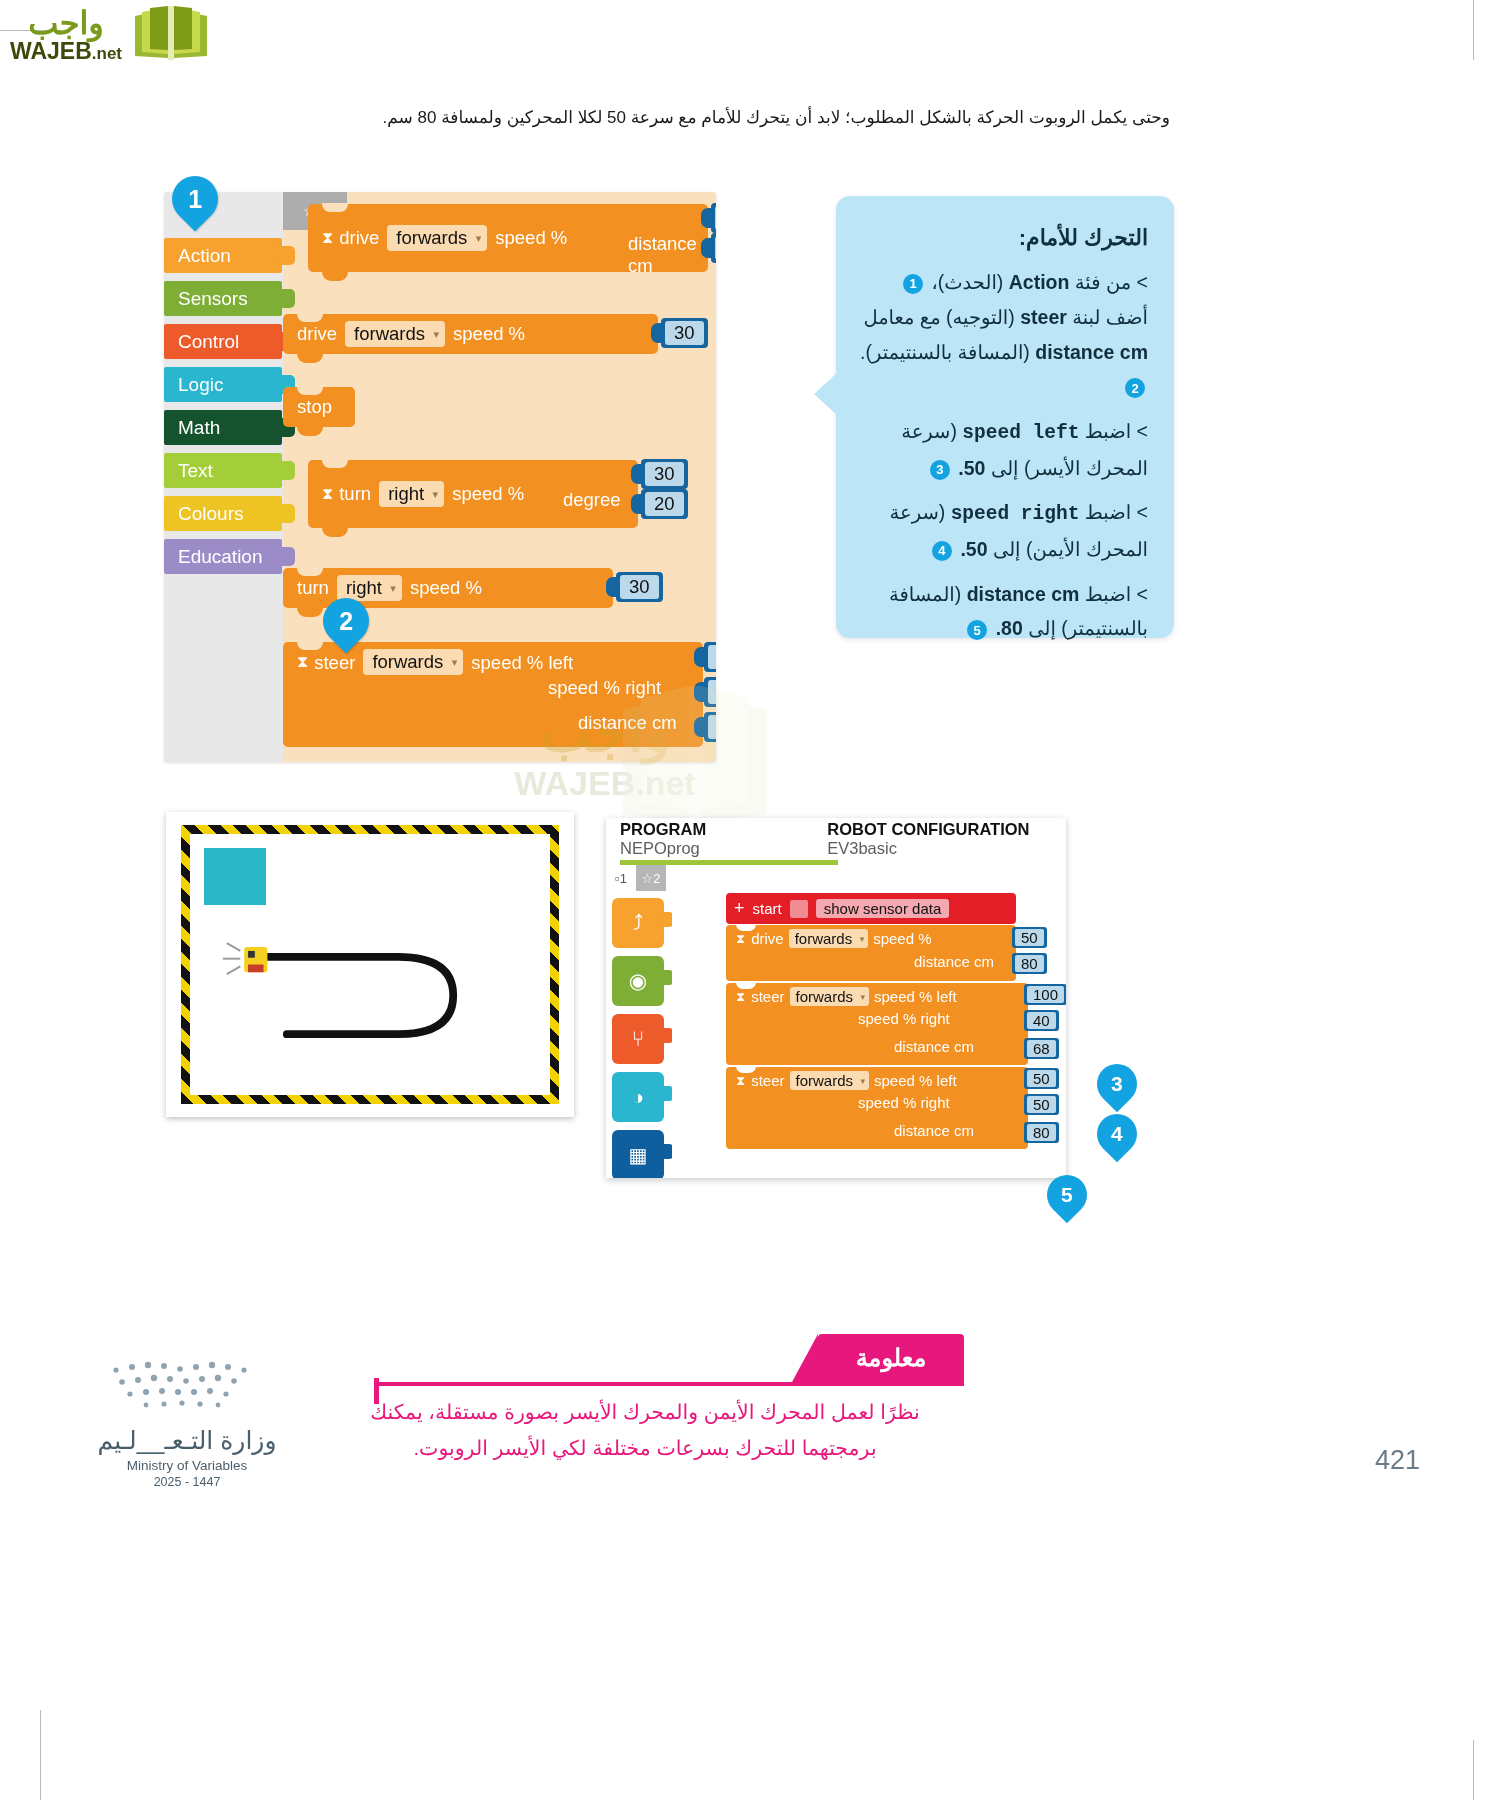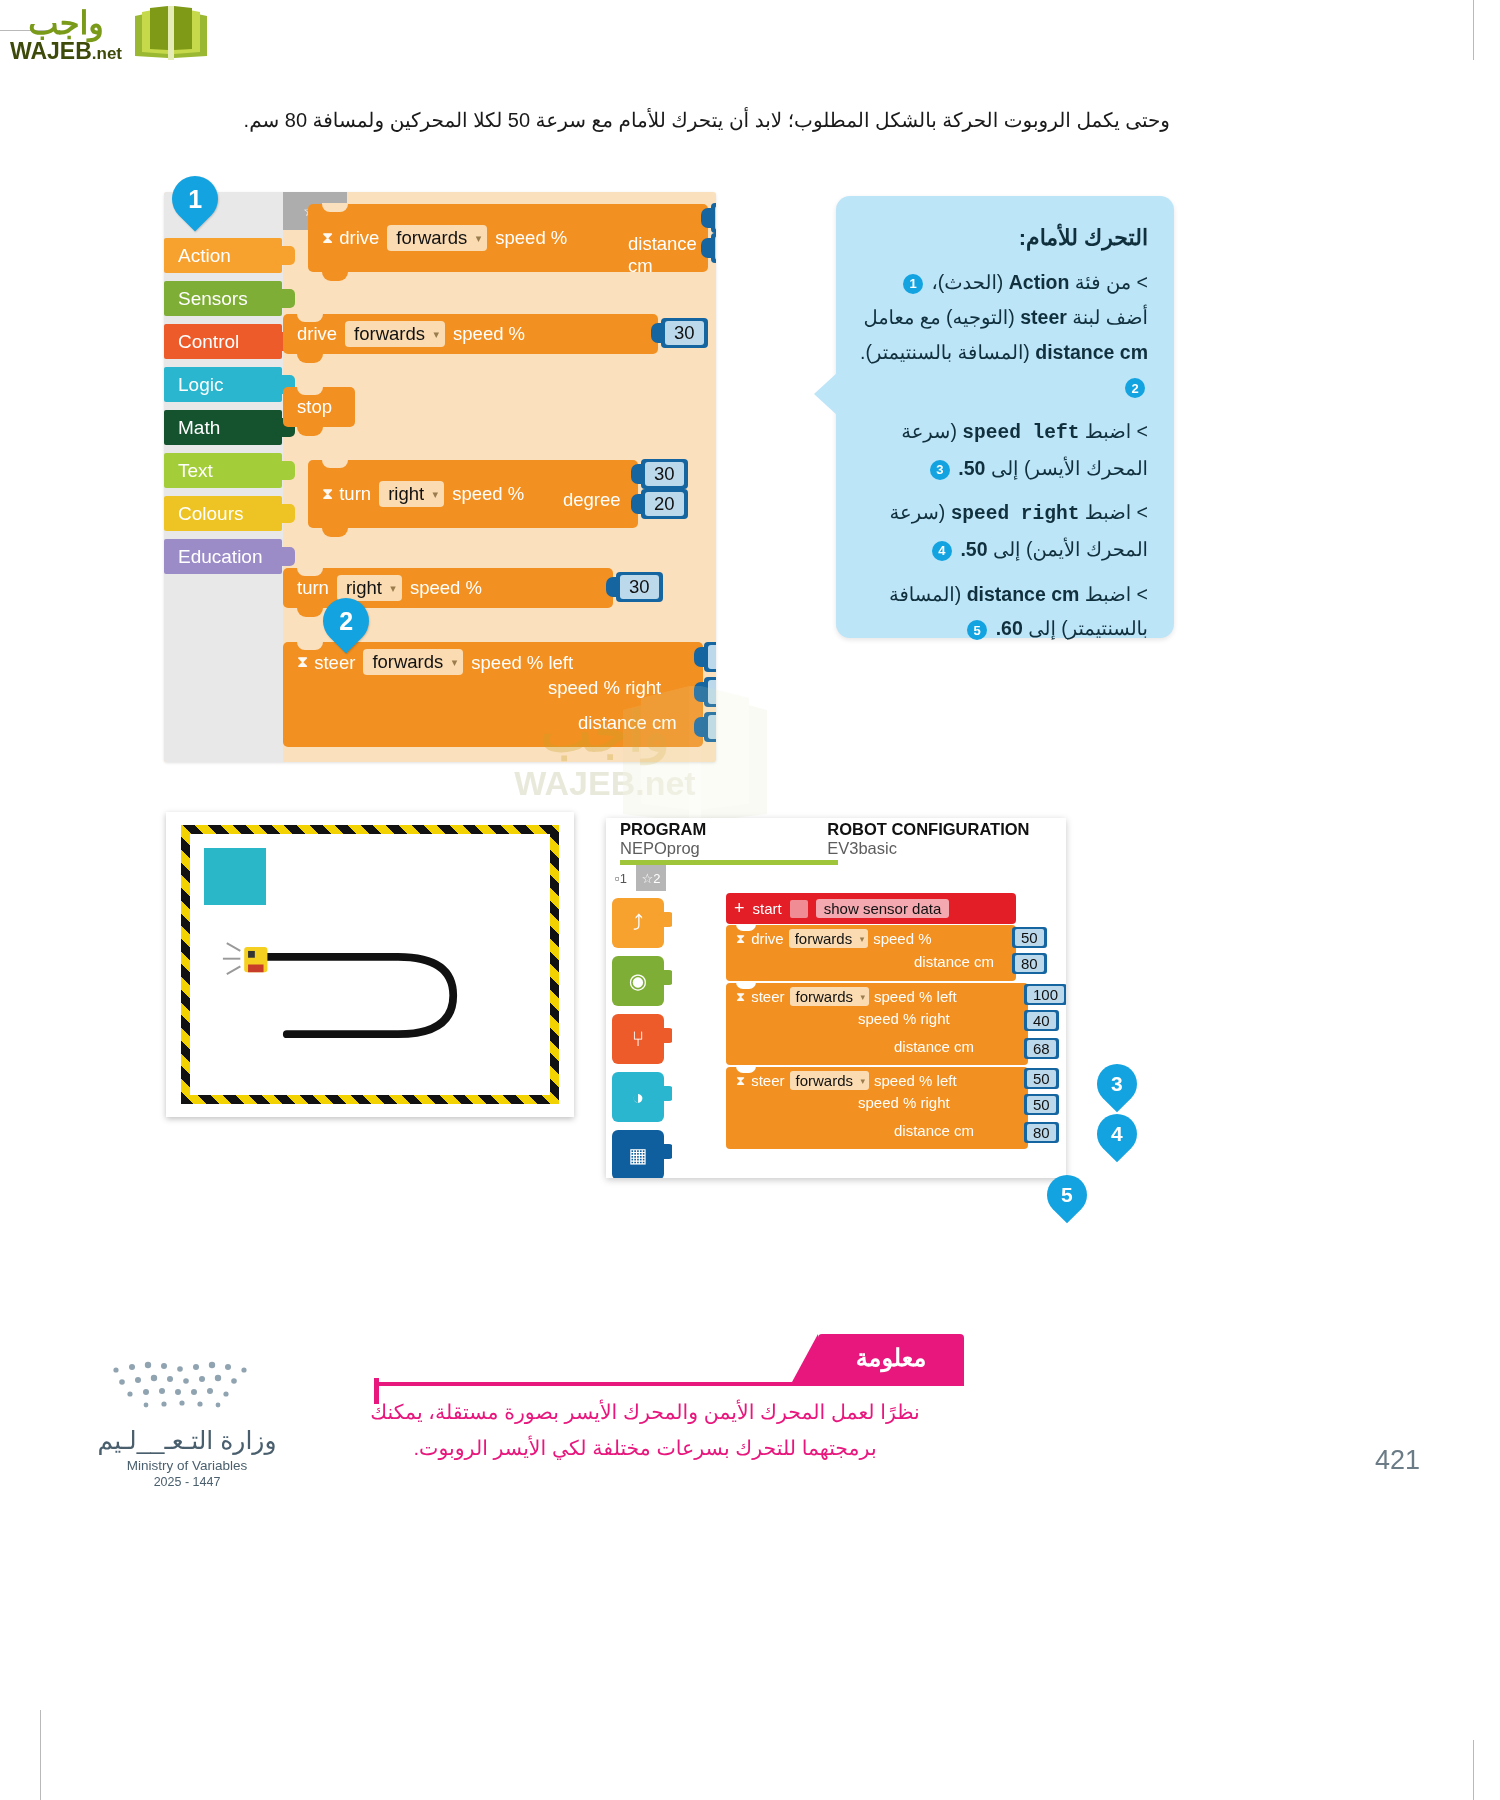--- a/index.html
+++ b/index.html
@@ -23,21 +23,21 @@
   .logo-text { display:flex; flex-direction:column; align-items:center; line-height:1; }
   .logo-ar { font-size:32px; font-weight:bold; color:#7a9a1a; letter-spacing:1px; }
   .logo-en { font-size:23px; font-weight:bold; color:#3d4a0a; margin-top:1px; }
   .logo-en .net { font-size:17px; }
   .book-icon { width:78px; height:58px; position:relative; }
 
   
   .intro-par {
     position:absolute; right:330px; top:104px; width:950px;
     direction:rtl; text-align:right;
-    font-size:20px; color:#1a1a1a; line-height:1.6;
+    font-size:17px; color:#1a1a1a; line-height:1.6;
     font-family:"Liberation Sans", sans-serif;
   }
 
   
   .blockly-panel {
     position:absolute; left:164px; top:192px; width:552px; height:570px;
     background:#fbe0bd; border-radius:3px; overflow:hidden;
     box-shadow:0 1px 3px rgba(0,0,0,.12);
   }
   .palette-col {
@@ -442,21 +442,21 @@
       <span class="mono-en">speed right</span>
       <span>(سرعة المحرك الأيمن) إلى</span>
       <span style="font-weight:bold">50.</span>
       <span class="numchip">4</span>
     </div>
 
     <div class="info-line">
       <span>&gt; اضبط</span>
       <span class="b-en">distance cm</span>
       <span>(المسافة بالسنتيمتر) إلى</span>
-      <span style="font-weight:bold">60.</span>
+      <span style="font-weight:bold">80.</span>
       <span class="numchip">5</span>
     </div>
   </div>
 
   <div class="watermark">
     <svg class="wm-book" viewBox="0 0 160 150">
       <path d="M8 28 L74 10 L74 140 L8 132 Z" fill="#d7dca8"></path>
       <path d="M152 28 L86 10 L86 140 L152 132 Z" fill="#d7dca8"></path>
       <path d="M26 16 L74 4 L74 128 L26 122 Z" fill="#e4e8bd"></path>
       <path d="M134 16 L86 4 L86 128 L134 122 Z" fill="#e4e8bd"></path>

